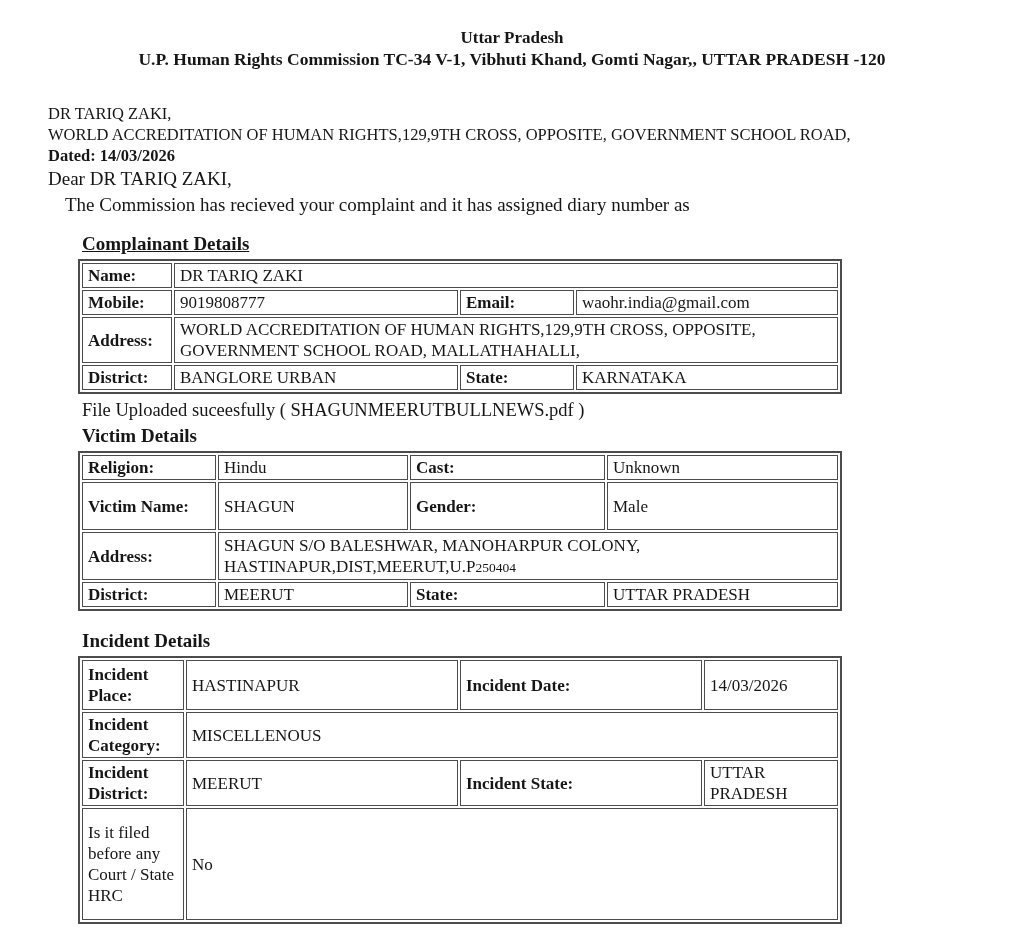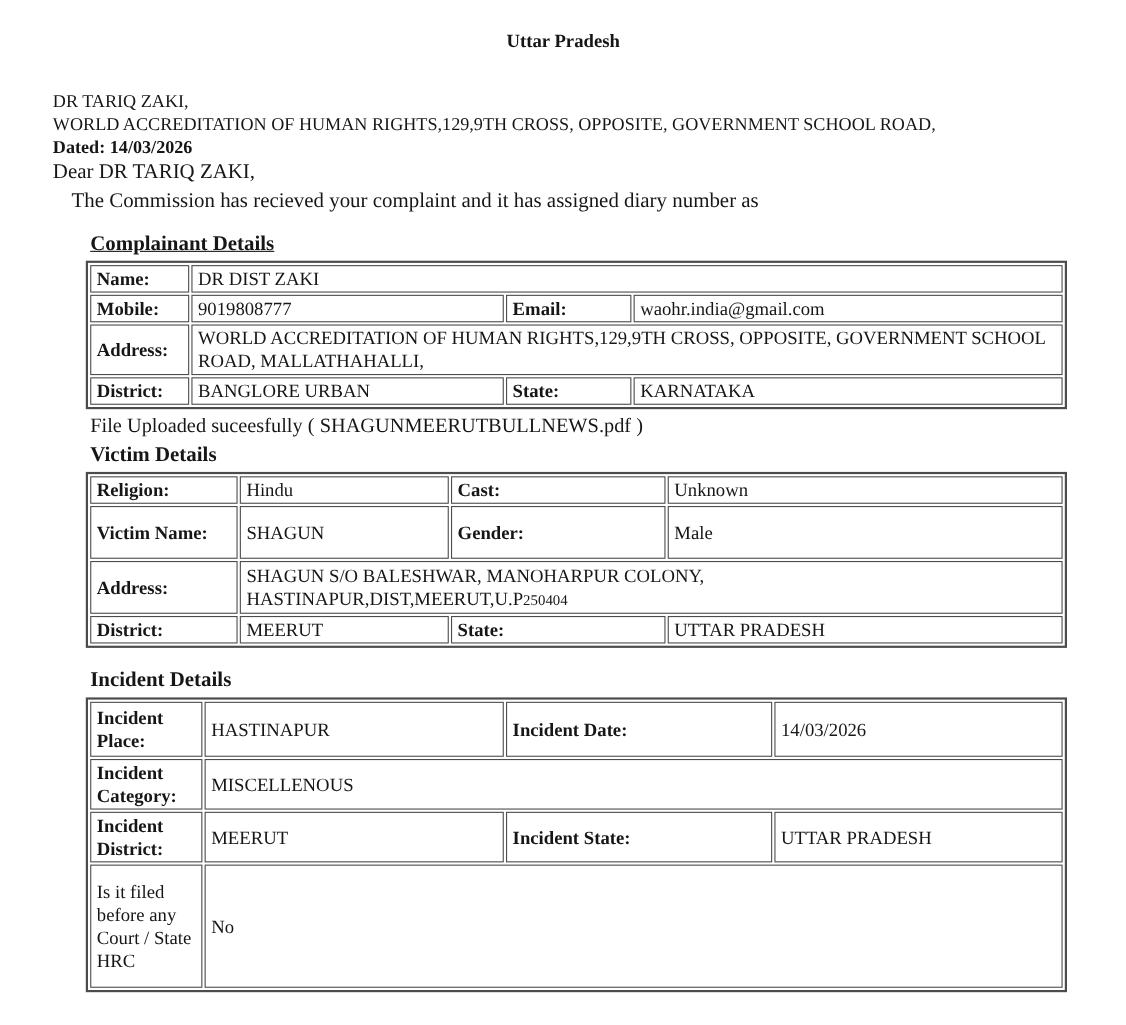--- a/index.html
+++ b/index.html
@@ -38,21 +38,21 @@
   .mt-complainant { margin-top: 15px; text-decoration: underline; }
   .mt-victim { margin-top: 0px; }
   .mt-incident { margin-top: 18px; }
 
   .upload-note { margin: 4px 0 2px 82px; font-size: 18.5px; line-height: 24px; }
 
   
   table.grid {
     border-collapse: separate;
     border-spacing: 2px;
-    width: 892px;
+    width: 764px;
     margin-left: 78px;
     border: 2px solid #4c4c4c;
     background: #ffffff;
     table-layout: fixed;
   }
   table.grid td {
     border: 1.5px solid #4c4c4c;
     padding: 1px 5px;
     font-size: 17px;
     vertical-align: middle;
@@ -65,20 +65,21 @@
   td.val-sm { font-size: 14px; }
   .pincode { font-size: 13.5px; }
 </style>
 </head>
 <body>
 
 <div class="page">
 
   <div class="hdr">
     <div class="hdr-state">Uttar Pradesh</div>
+    <div class="hdr-commission">U.P. Human Rights Commission TC-34 V-1, Vibhuti Khand, Gomti Nagar,, UTTAR PRADESH -120</div>
   </div>
 
   <div class="recipient">
     <div>DR TARIQ ZAKI,</div>
     <div>WORLD ACCREDITATION OF HUMAN RIGHTS,129,9TH CROSS, OPPOSITE, GOVERNMENT SCHOOL ROAD,</div>
     <div class="dated">Dated: 14/03/2026</div>
   </div>
   <div class="salutation">Dear DR TARIQ ZAKI,</div>
 
   <div class="intro">
@@ -89,21 +90,21 @@
   <table class="grid">
     <colgroup>
         <col style="width:90px">
         <col style="width:284px">
         <col style="width:114px">
         <col>
       </colgroup>
     <tbody>
         <tr>
       <td class="lbl" style="height:22px">Name:</td>
-      <td colspan="3">DR DIST ZAKI</td>
+      <td colspan="3">DR TARIQ ZAKI</td>
     </tr>
     <tr>
       <td class="lbl" style="height:24px">Mobile:</td>
       <td>9019808777</td>
       <td class="lbl">Email:</td>
       <td>waohr.india@gmail.com</td>
     </tr>
     <tr>
       <td class="lbl" style="height:46px">Address:</td>
       <td colspan="3">WORLD ACCREDITATION OF HUMAN RIGHTS,129,9TH CROSS, OPPOSITE, GOVERNMENT SCHOOL ROAD, MALLATHAHALLI,</td>

